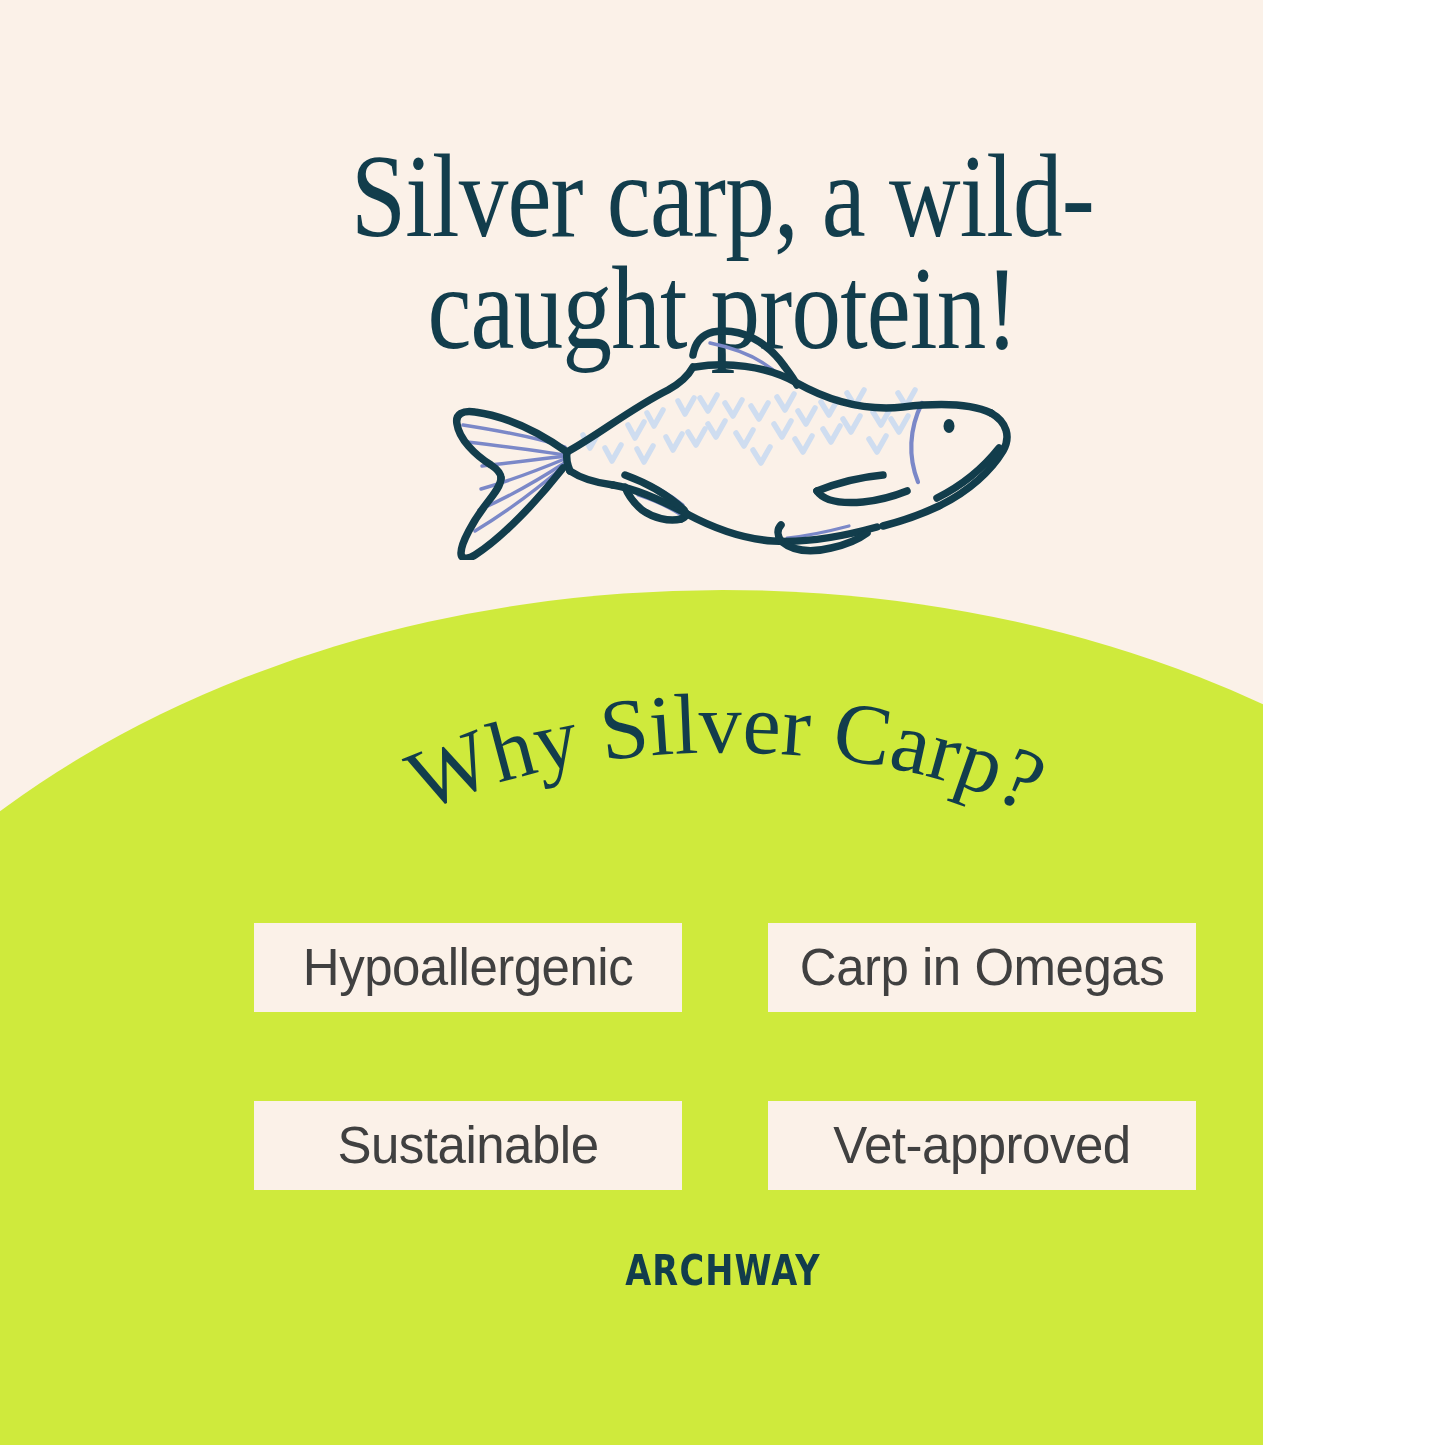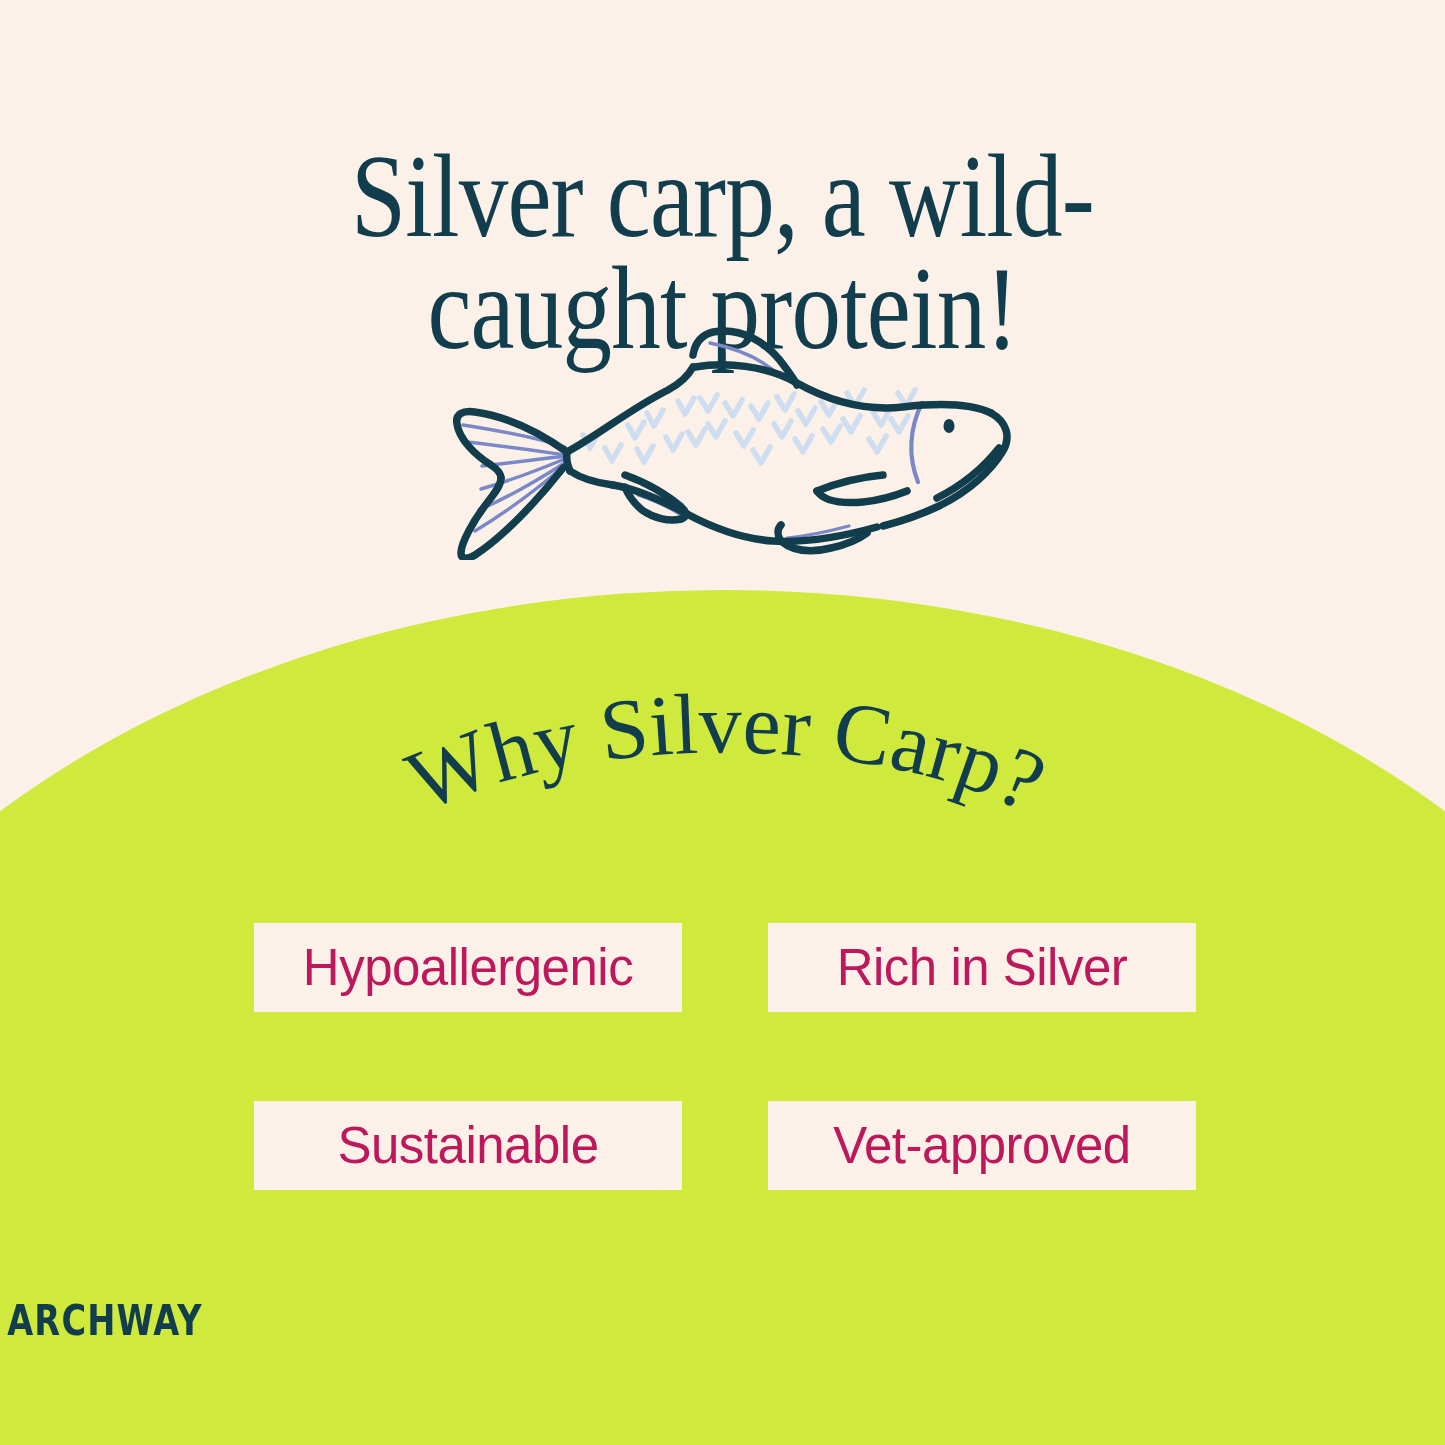--- a/index.html
+++ b/index.html
@@ -5,21 +5,21 @@
   html, body {
     margin: 0;
     padding: 0;
     background: #ffffff;
   }
   body {
     font-family: "Liberation Sans", sans-serif;
   }
   #poster {
     position: relative;
-    width: 1445px;
+    width: 1263px;
     height: 1445px;
     overflow: hidden;
     background: #FBF1E8;
   }
 
   
   .headline {
     position: absolute;
     left: 0;
     top: 62px;
@@ -81,38 +81,38 @@
     top: 923px;
     width: 942px;
     display: grid;
     grid-template-columns: 428px 428px;
     grid-template-rows: 89px 89px;
     column-gap: 86px;
     row-gap: 89px;
   }
   .benefit {
     background: #FBF1E8;
-    color: #be185d;
+    color: #404040;
     display: flex;
     align-items: center;
     justify-content: center;
     font-family: "Liberation Sans", sans-serif;
     font-size: 51px;
     font-weight: 400;
     letter-spacing: -0.5px;
     line-height: 1;
   }
 
   
   .wordmark {
     position: absolute;
     left: 0;
-    top: 1294px;
+    top: 1244px;
     width: 1445px;
-    text-align: left;
+    text-align: center;
   }
   .wordmark svg { display: inline-block; }
 </style>
 </head>
 <body>
 
 <div id="poster">
 
   <h1 class="headline">Silver carp, a wild-
 caught protein!</h1>
@@ -218,21 +218,21 @@
         <textPath href="#archPath" startOffset="50%">Why Silver Carp?</textPath>
       </text>
     </svg>
   </div>
 
   <div class="benefits">
     <div class="benefit">
       <span>Hypoallergenic</span>
     </div>
     <div class="benefit">
-      <span>Rich in Silver</span>
+      <span>Carp in Omegas</span>
     </div>
     <div class="benefit">
       <span>Sustainable</span>
     </div>
     <div class="benefit">
       <span>Vet-approved</span>
     </div>
   </div>
 
   <div class="wordmark">

